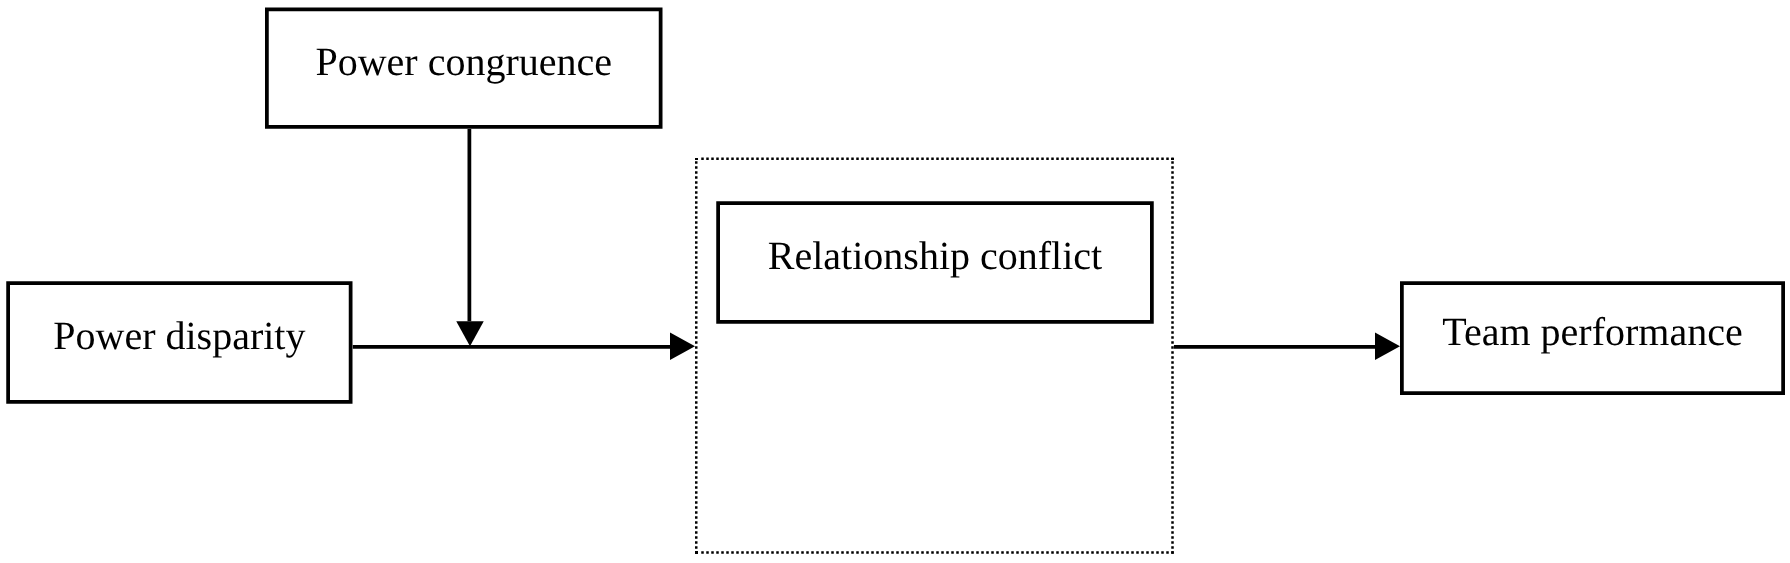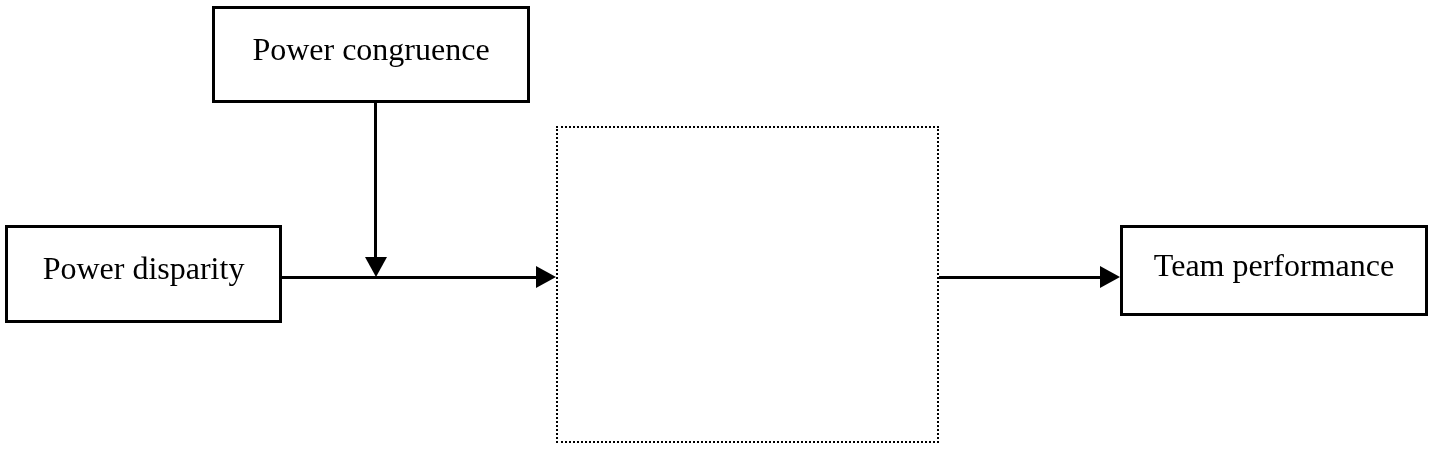--- a/index.html
+++ b/index.html
@@ -99,19 +99,22 @@
   <div class="group" id="conflict-group"></div>
 
   <div class="node" id="power-congruence">
     <span>Power congruence</span>
   </div>
 
   <div class="node" id="power-disparity">
     <span>Power disparity</span>
   </div>
 
+  <div class="node" id="relationship-conflict">
+    <span>Relationship conflict</span>
+  </div>
 
 
   <div class="node" id="team-performance">
     <span>Team performance</span>
   </div>
 
 </div>
 
 </body></html>

